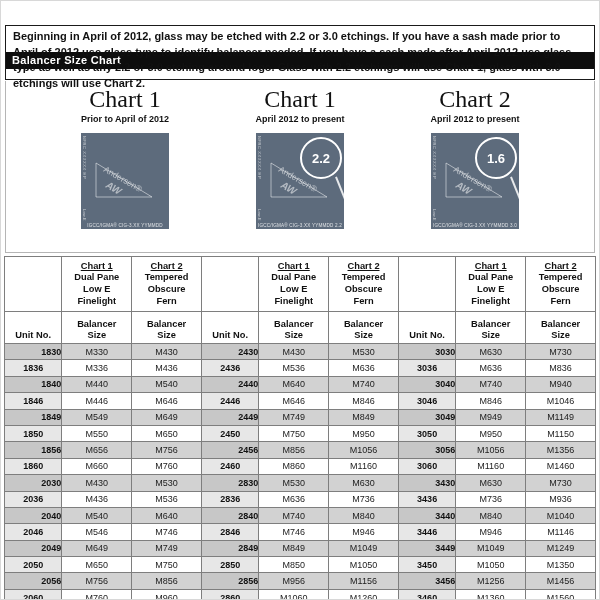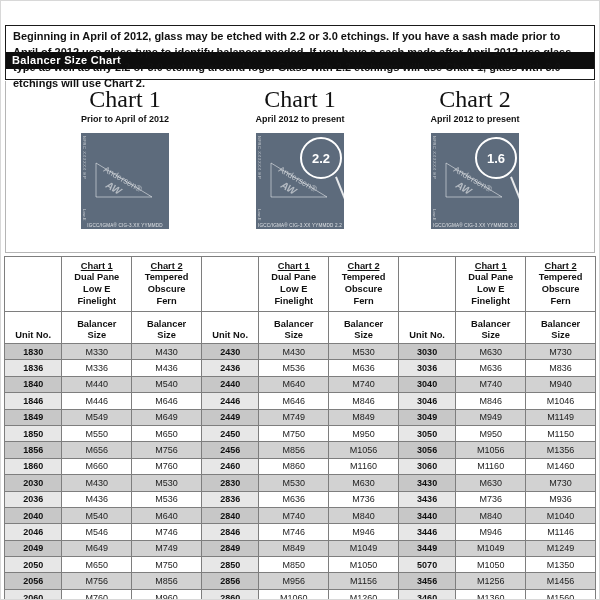--- a/index.html
+++ b/index.html
@@ -44,21 +44,21 @@
   col.col-bal{width:11.8%;}
   th.group-hdr{background:#fff;font-size:9.3px;font-weight:bold;height:52px;
                vertical-align:middle;line-height:1.25;color:#111;}
   th.group-hdr .u{text-decoration:underline;}
   th.sub-hdr{background:#fff;font-size:9.3px;font-weight:bold;height:28px;
              vertical-align:bottom;padding-bottom:2px;line-height:1.2;color:#111;}
   td{font-size:9px;height:15.4px;text-align:center;color:#1c1c1c;padding:0;}
   td.unit{font-weight:bold;color:#111;}
   tr.odd td{background:var(--stripe,#d2d2d2);}
   tr.even td{background:#ffffff;}
-  tr.odd td.unit{background:#c7c7c7;}
+  tr.odd td.unit{background:#c7c7c7;text-align:right;}
   tr.even td.unit{background:#e7e7e7;}
   table.balancer{border:1.5px solid #4a4a4a;}
 </style>
 </head>
 <body>
 
 <div class="page">
 
   <div class="title-bar">
     <span>Balancer Size Chart</span>
@@ -307,21 +307,21 @@
             <td>M1049</td>
             <td>M1249</td>
           </tr>
           <tr class="even">
             <td class="unit">2050</td>
             <td>M650</td>
             <td>M750</td>
             <td class="unit">2850</td>
             <td>M850</td>
             <td>M1050</td>
-            <td class="unit">5070</td>
+            <td class="unit">3450</td>
             <td>M1050</td>
             <td>M1350</td>
           </tr>
           <tr class="odd">
             <td class="unit">2056</td>
             <td>M756</td>
             <td>M856</td>
             <td class="unit">2856</td>
             <td>M956</td>
             <td>M1156</td>

